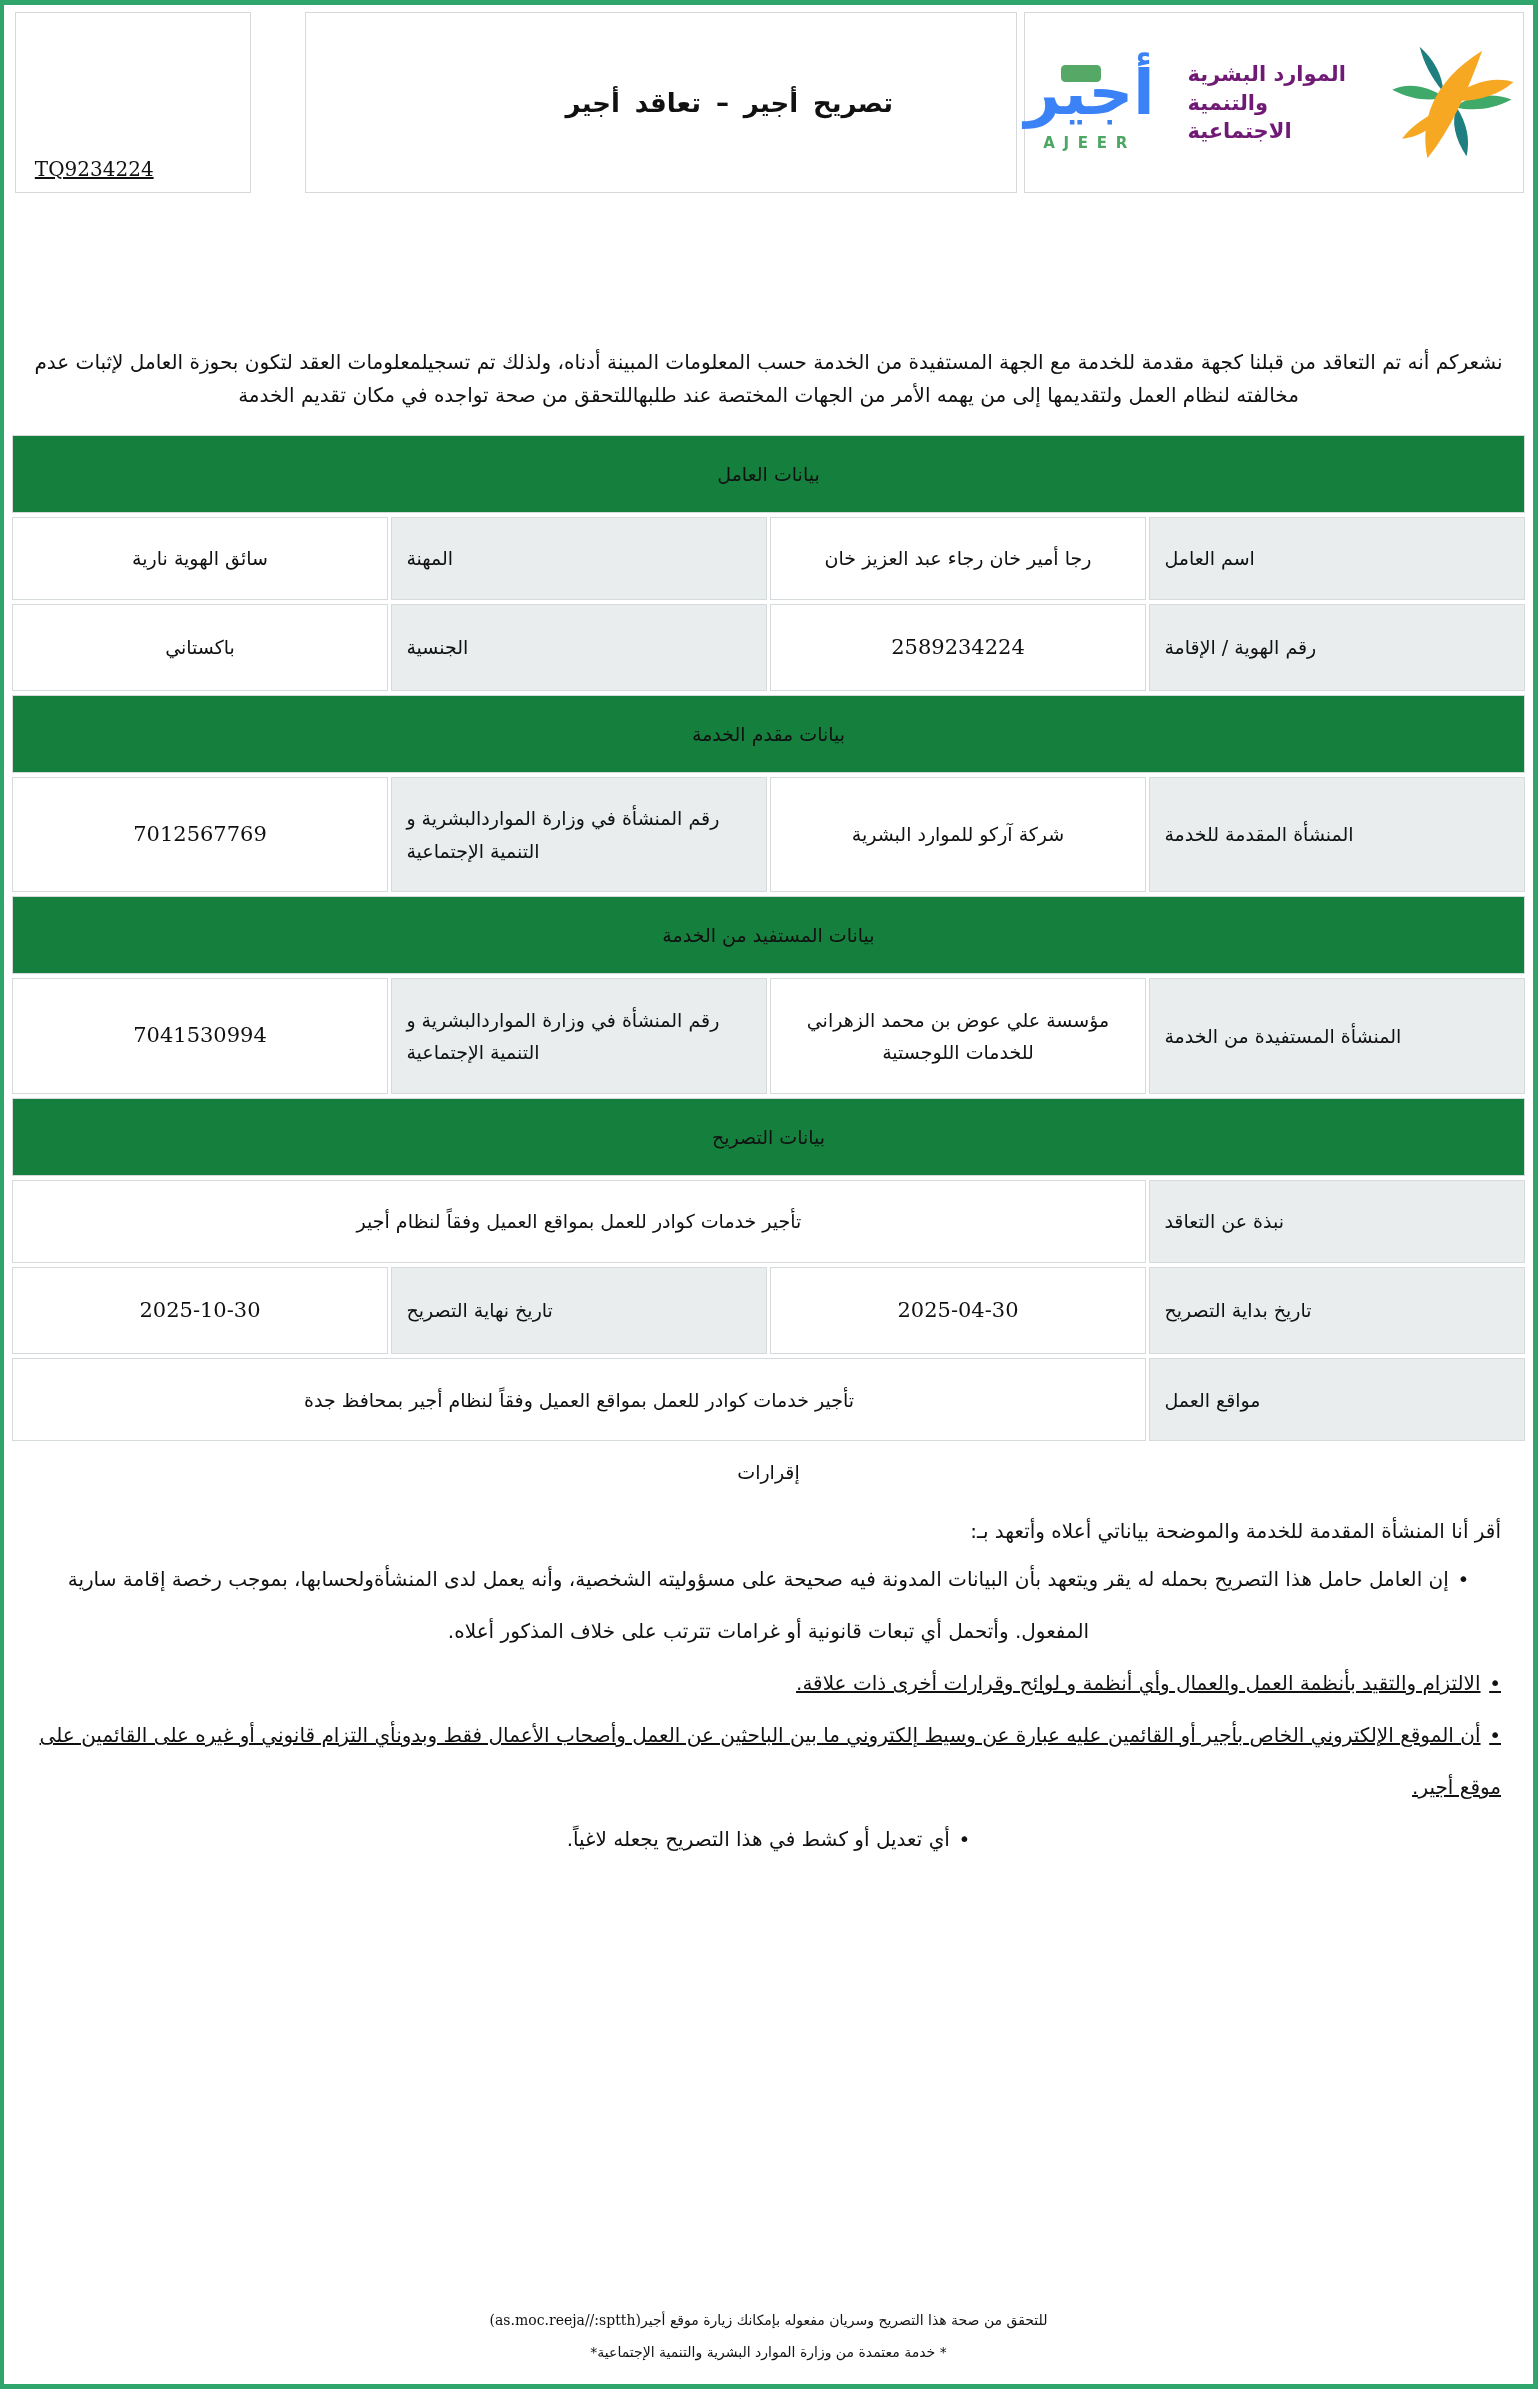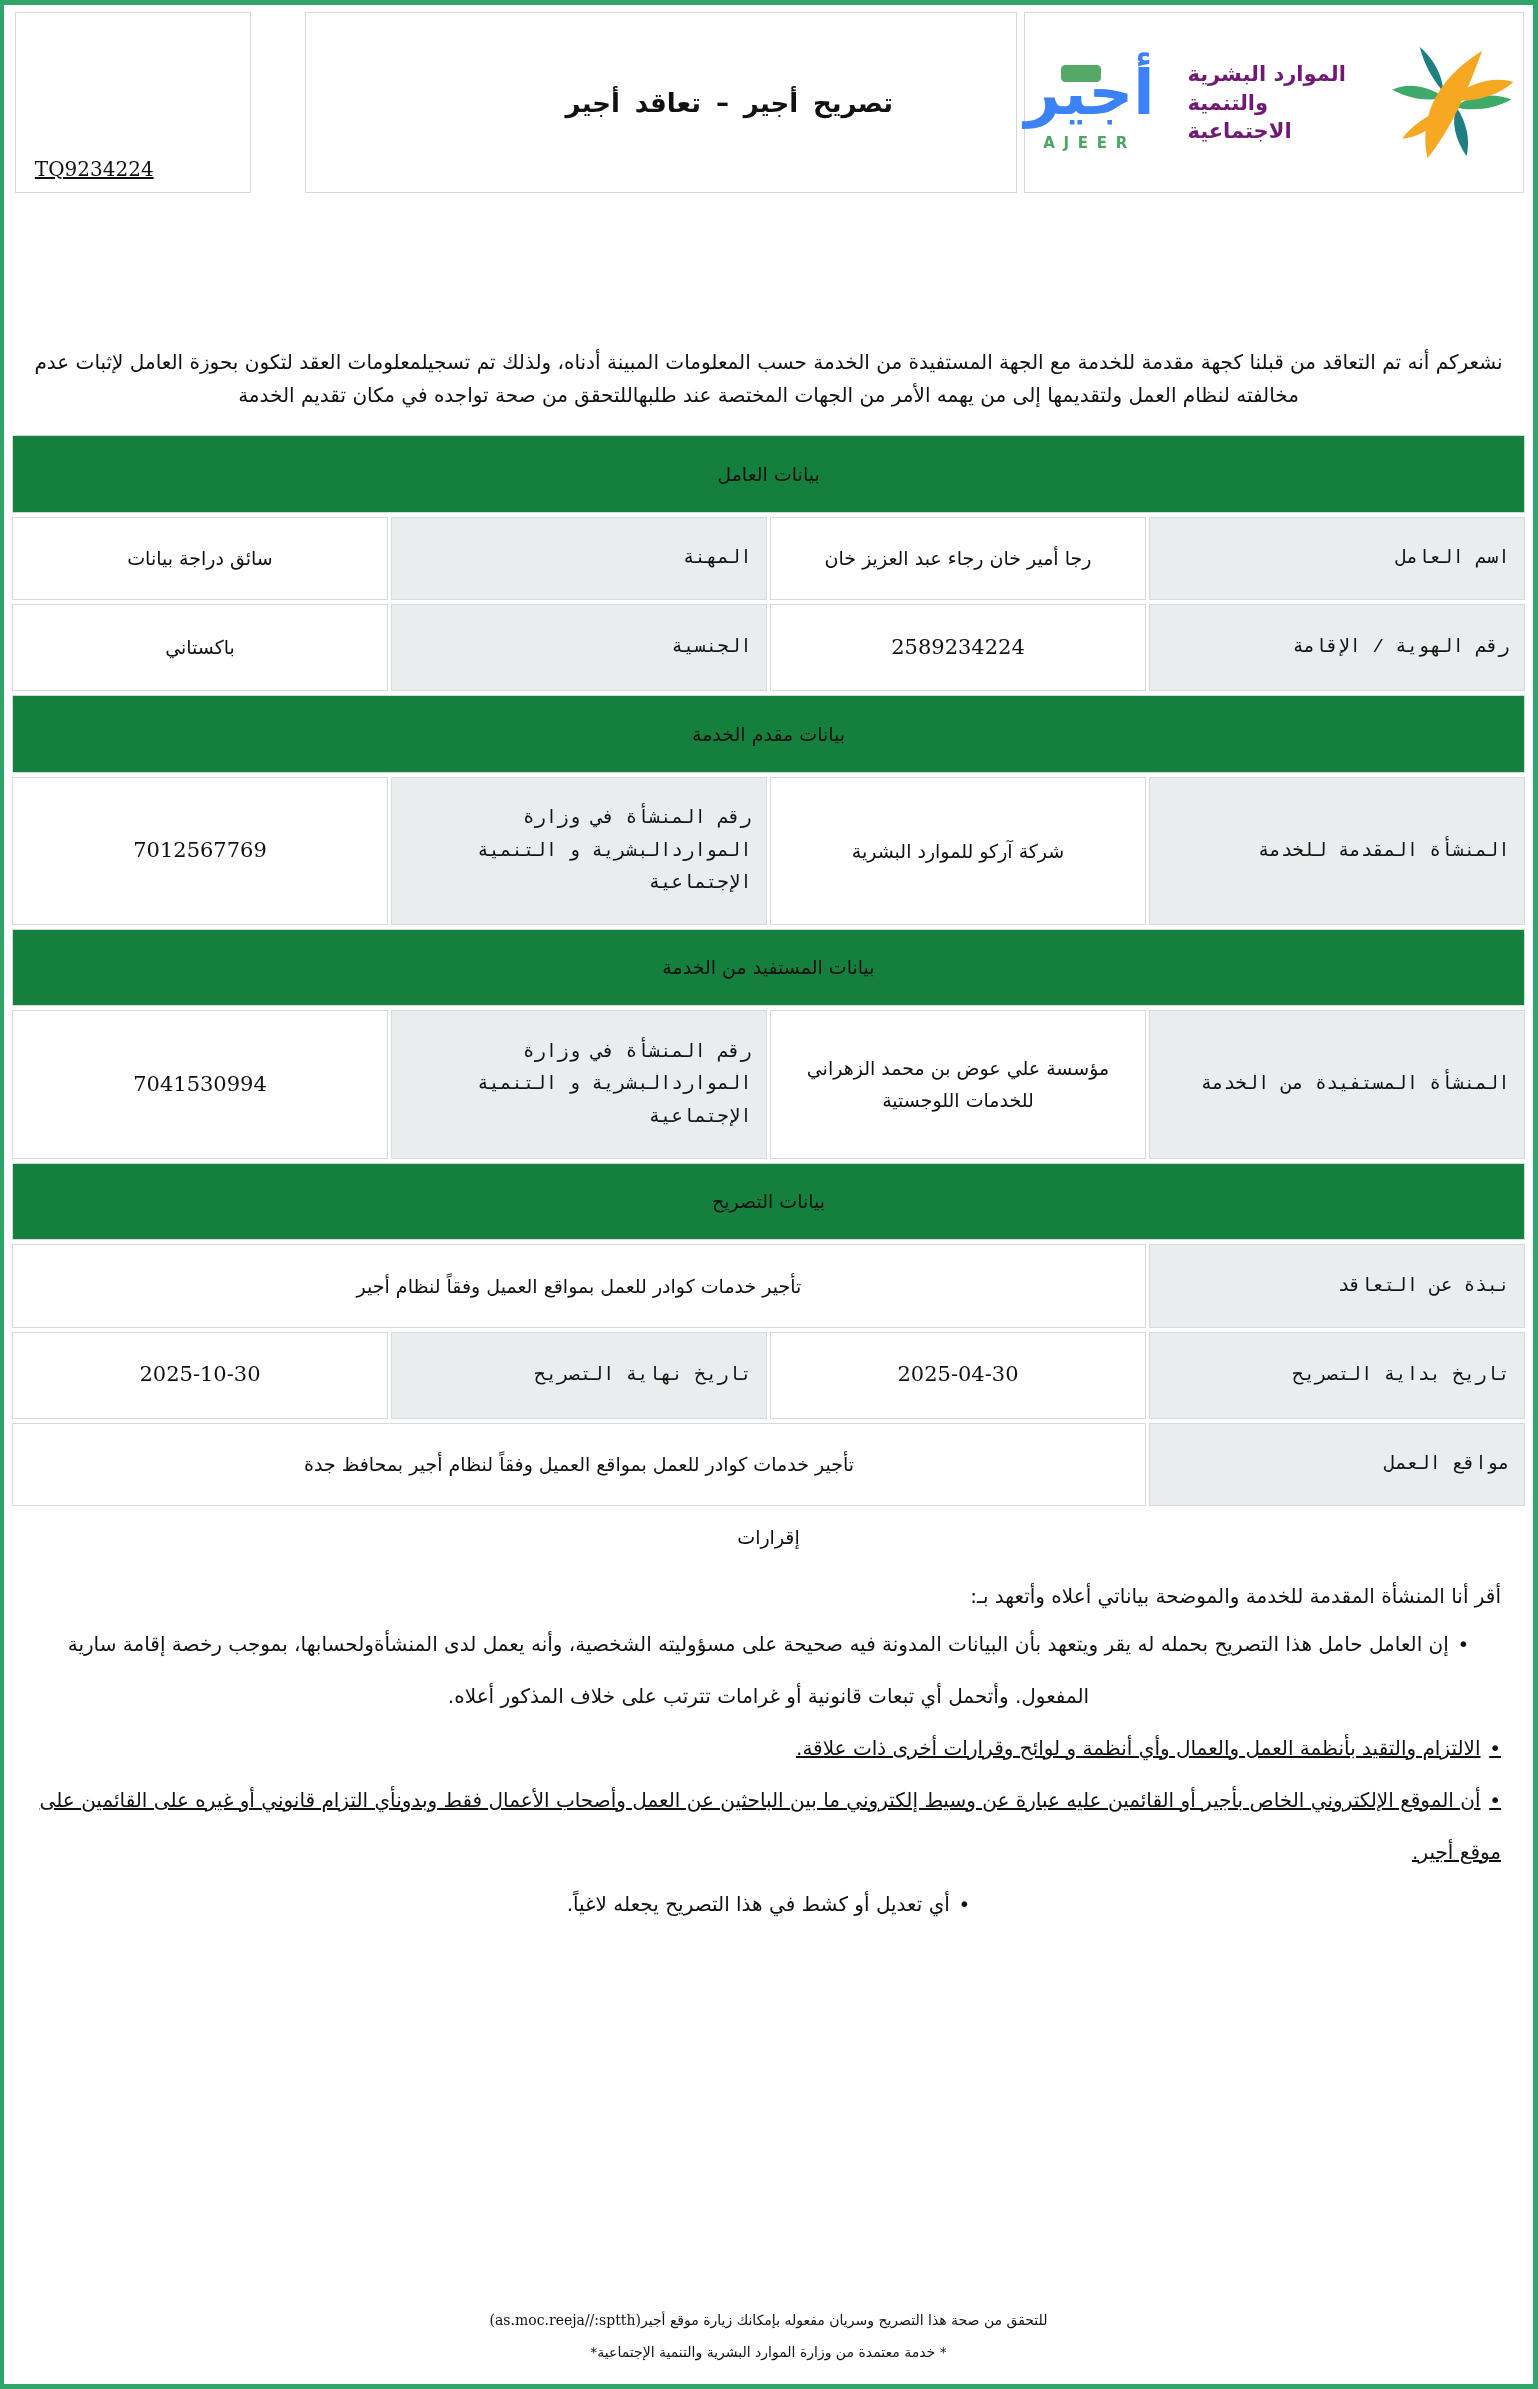--- a/index.html
+++ b/index.html
@@ -24,21 +24,21 @@
   .ajeer-mark{position:relative;line-height:1;}
   .ajeer-ar{font-size:62px;font-weight:bold;color:#3b82f6;position:relative;z-index:1;line-height:1.1;}
   .ajeer-green{position:absolute;z-index:0;top:5.8px;left:36px;width:40px;height:17.3px;background:#55A865;border-radius:4.3px;}
   .ajeer-latin{direction:ltr;font-size:15px;font-weight:bold;color:#4CA763;letter-spacing:8.7px;margin-top:7.2px;}
   
   .intro{width:1479px;margin:153px auto 0;text-align:center;font-size:20px;line-height:1.62;}
   
   table.permit{width:1519px;margin:20px auto 0;border-collapse:separate;border-spacing:3.6px 4.3px;table-layout:fixed;}
   td{border:0.7px solid #D5DADC;font-size:19px;line-height:1.7;vertical-align:middle;box-sizing:border-box;}
   td.sec{background:#15803d;text-align:center;padding:21.7px 7.2px;}
-  td.lbl{background:#E9EDEE;text-align:right;padding:24.6px 14.4px;font-family:Liberation Mono, monospace;}
+  td.lbl{background:#E9EDEE;text-align:left;padding:24.6px 14.4px;}
   td.val{background:#fff;text-align:center;padding:24.6px 13px;}
   .num{font-family:"DejaVu Serif",serif;font-size:21px;margin-top:24px;}
   
   .decl{padding:0 32px;}
   .decl-heading{text-align:center;font-size:19px;margin-top:16px;}
   .decl-intro{text-align:right;font-size:20px;margin-top:36px;}
   .decl-list{margin-top:10px;font-size:20px;line-height:2.6;}
   .decl-item{margin:0;}
   .b-center{text-align:center;}
   .b-right{text-align:right;text-decoration:underline;}
@@ -94,21 +94,21 @@
 
   <table class="permit">
     <tbody>
       <tr>
         <td class="sec" colspan="4">بيانات العامل</td>
       </tr>
       <tr>
         <td class="lbl">اسم العامل</td>
         <td class="val">رجا أمير خان رجاء عبد العزيز خان</td>
         <td class="lbl">المهنة</td>
-        <td class="val">سائق دراجة بيانات</td>
+        <td class="val">سائق الهوية نارية</td>
       </tr>
       <tr>
         <td class="lbl">رقم الهوية / الإقامة</td>
         <td class="val num">2589234224</td>
         <td class="lbl">الجنسية</td>
         <td class="val">باكستاني</td>
       </tr>
       <tr>
         <td class="sec" colspan="4">بيانات مقدم الخدمة</td>
       </tr>

